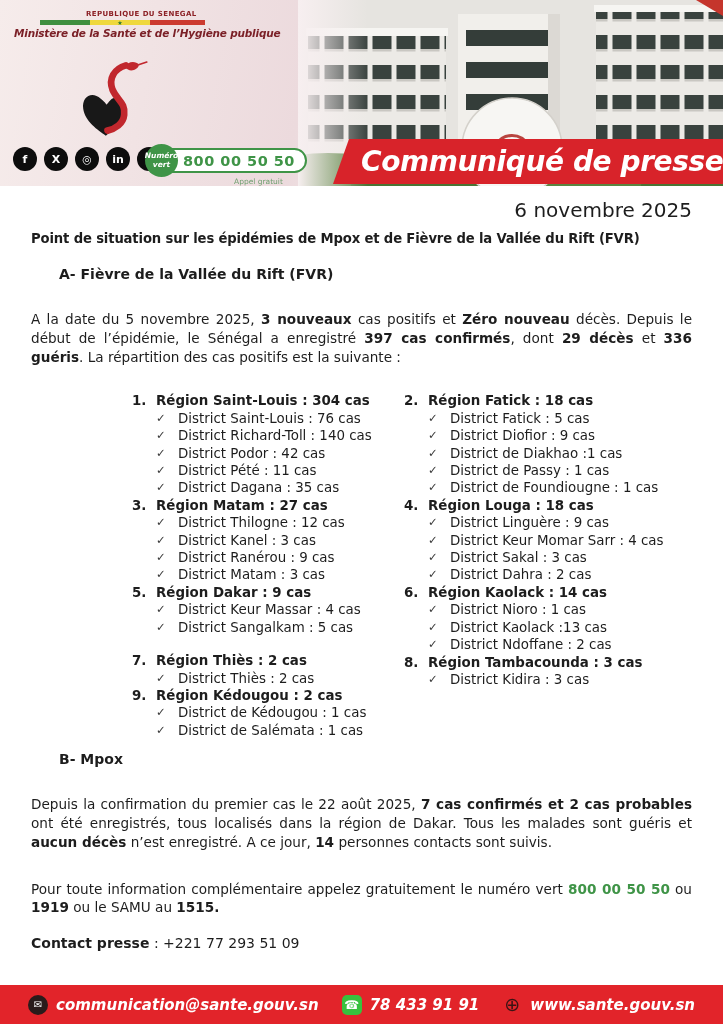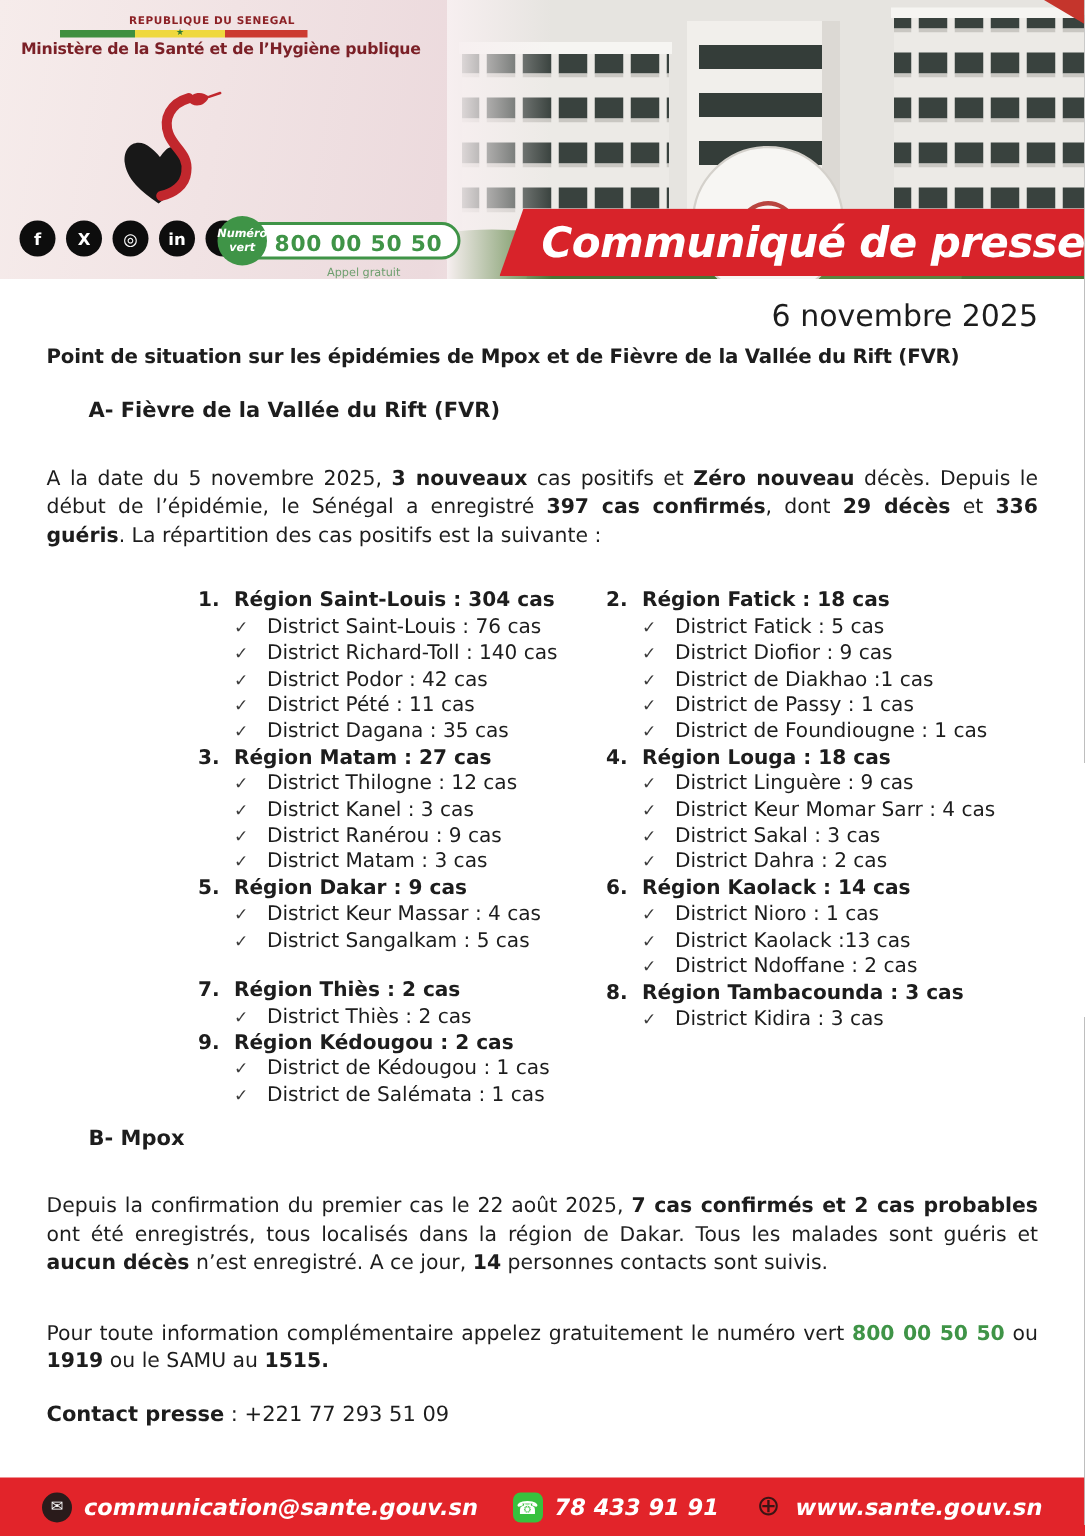--- a/index.html
+++ b/index.html
@@ -9,29 +9,29 @@
   
   .header { position:relative; height:186px; background:linear-gradient(100deg,#f6eceb 0%,#ecdadd 42%,#f6efef 58%,#ffffff 70%);padding-left:28px; }
   .photo { position:absolute; top:0; right:0; width:425px; height:186px; }
   .photo svg { width:100%; height:100%; display:block; }
   .republic { position:absolute; top:10px; left:86px; font-size:7px; font-weight:bold; color:#8c2025; letter-spacing:0.4px; }
   .flagbar { position:absolute; top:20px; left:40px; width:165px; height:5px; display:flex; }
   .flag-green { width:50px; background:#3f8f3f; }
   .flag-yellow { width:60px; background:#efd83e; position:relative; }
   .flag-red { width:55px; background:#cc3a30; }
   .flag-star { position:absolute; left:50%; top:50%; transform:translate(-50%,-56%); font-size:6px; color:#2f7a33; line-height:1; }
-  .ministry { position:absolute; top:27px; left:14px; font-size:10.5px; font-weight:bold; color:#7b2027; letter-spacing:-0.2px; }
+  .ministry { position:absolute; top:27px; left:14px; font-size:10.5px; font-weight:bold; font-style:italic; color:#7b2027; letter-spacing:-0.2px; }
   .logo { position:absolute; top:52px; left:66px; width:98px; height:92px; }
   .logo svg { width:100%; height:100%; display:block; }
   .social { position:absolute; left:13px; top:147px; display:flex; gap:7px; }
   .soc { width:24px; height:24px; border-radius:50%; background:#0d0d0d; color:#fff; font-size:11px; font-weight:bold; display:flex; align-items:center; justify-content:center; line-height:1; }
-  .nv-badge { position:absolute; left:150px; top:148px; display:flex; align-items:flex-end; background:#fff; border:2px solid #3f9447; border-radius:15px; height:25px; padding:0 10px 0 0; }
+  .nv-badge { position:absolute; left:150px; top:148px; display:flex; align-items:center; background:#fff; border:2px solid #3f9447; border-radius:15px; height:25px; padding:0 10px 0 0; }
   .nv-circle { width:33px; height:33px; margin:-6px 5px -6px -7px; background:#3f9447; border-radius:50%; color:#fff; font-size:7.5px; font-style:italic; font-weight:bold; display:flex; flex-direction:column; align-items:center; justify-content:center; line-height:1.15; }
   .nv-number { color:#3f9447; font-weight:bold; font-size:14.5px; letter-spacing:0.5px; white-space:nowrap; }
-  .nv-sub { position:absolute; left:218px; top:177px; font-size:7.5px; color:#6f9f6f; }
+  .nv-sub { position:absolute; left:234px; top:177px; font-size:7.5px; color:#6f9f6f; }
   .banner { position:absolute; right:0; top:139px; left:333px; height:45px; background:#d8232a; clip-path:polygon(16px 0,100% 0,100% 100%,0 100%); display:flex; align-items:center; padding-left:28px; }
   .banner-text { color:#fff; font-size:28px; font-weight:bold; font-style:italic; letter-spacing:-0.4px; white-space:nowrap; }
 
   
   .content { padding:0 31px; }
   .date { text-align:right; margin-top:12px; font-size:20px; }
   .doc-title { margin-top:9px; font-size:13.2px; font-weight:bold; letter-spacing:-0.15px; white-space:nowrap; }
   .heading-a, .heading-b { margin-left:28px; font-size:14px; font-weight:bold; }
   .heading-a { margin-top:20px; }
   .heading-b { margin-top:12px; }

